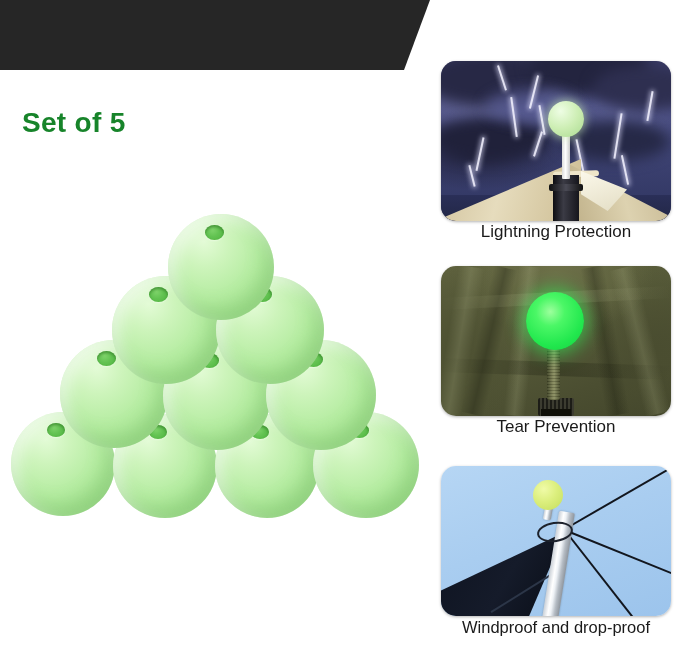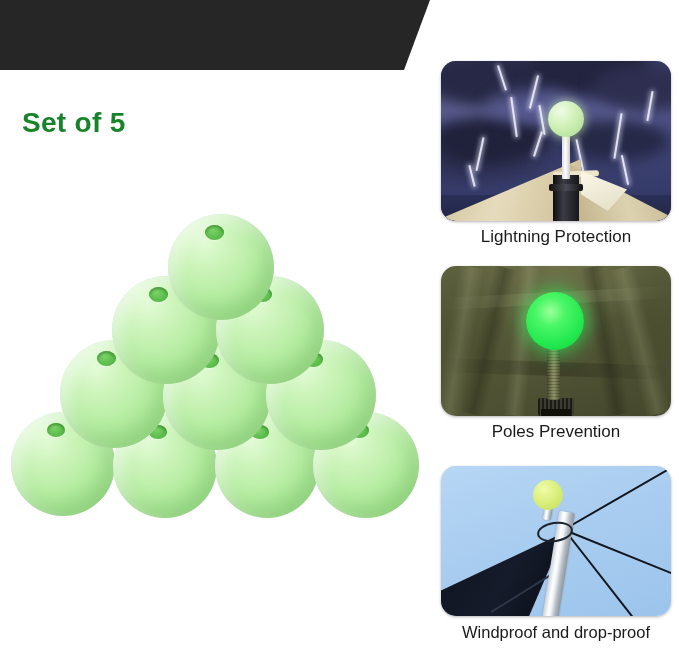--- a/index.html
+++ b/index.html
@@ -67,21 +67,20 @@
     width:230px;
     border-radius:15px;
     overflow:hidden;
     box-shadow:0 1px 3px rgba(0,0,0,0.30);
   }
   .caption{
     text-align:center;
     color:#1a1a1a;
     font-size:17px;
     line-height:22px;
-    margin-top:5px;
     white-space:nowrap;
   }
   #feature-3 .caption{ font-size:16.5px; margin-left:-20px; width:270px; }
 
   
   #panel-storm{ height:160px;
     background:
       radial-gradient(ellipse 150px 70px at 20% 22%, #6d6f9e 0%, rgba(109,111,158,0) 70%),
       radial-gradient(ellipse 120px 55px at 78% 30%, #5b5f92 0%, rgba(91,95,146,0) 72%),
       radial-gradient(ellipse 110px 48px at 48% 8%, #2b2c4a 0%, rgba(43,44,74,0) 75%),
@@ -236,21 +235,21 @@
 
     <div class="pole-knurl" style="left:97px;bottom:0;width:36px;height:18px;"></div>
     <div style="position:absolute;left:100px;bottom:0;width:30px;height:7px;background:#101008;"></div>
 
     <div class="pole-olive" style="left:106px;bottom:16px;width:13px;height:60px;border-radius:2px;
                 background-image:repeating-linear-gradient(0deg,rgba(0,0,0,.16) 0 1px,rgba(255,255,255,.05) 1px 3px),
                                  linear-gradient(90deg,#3f4326,#7b7f53 40%,#8a8e60 55%,#474b2a);"></div>
 
     <div id="glow-ball" style="left:85px;top:26px;width:58px;height:58px;"></div>
   </div>
-  <div class="caption">Poles Prevention</div>
+  <div class="caption">Tear Prevention</div>
 </div>
 
 <div class="feature" id="feature-3" style="top:466px;">
   <div class="panel" id="panel-sky">
 
     <div class="guy-line" style="left:124px;top:62px;width:126px;height:2px;transform:rotate(-30deg);"></div>
     <div class="guy-line" style="left:126px;top:64px;width:120px;height:2px;transform:rotate(22deg);"></div>
     <div class="guy-line" style="left:126px;top:66px;width:112px;height:2px;transform:rotate(52deg);"></div>
 
     <div id="tent-dark" style="left:-4px;bottom:0;width:128px;height:84px;

